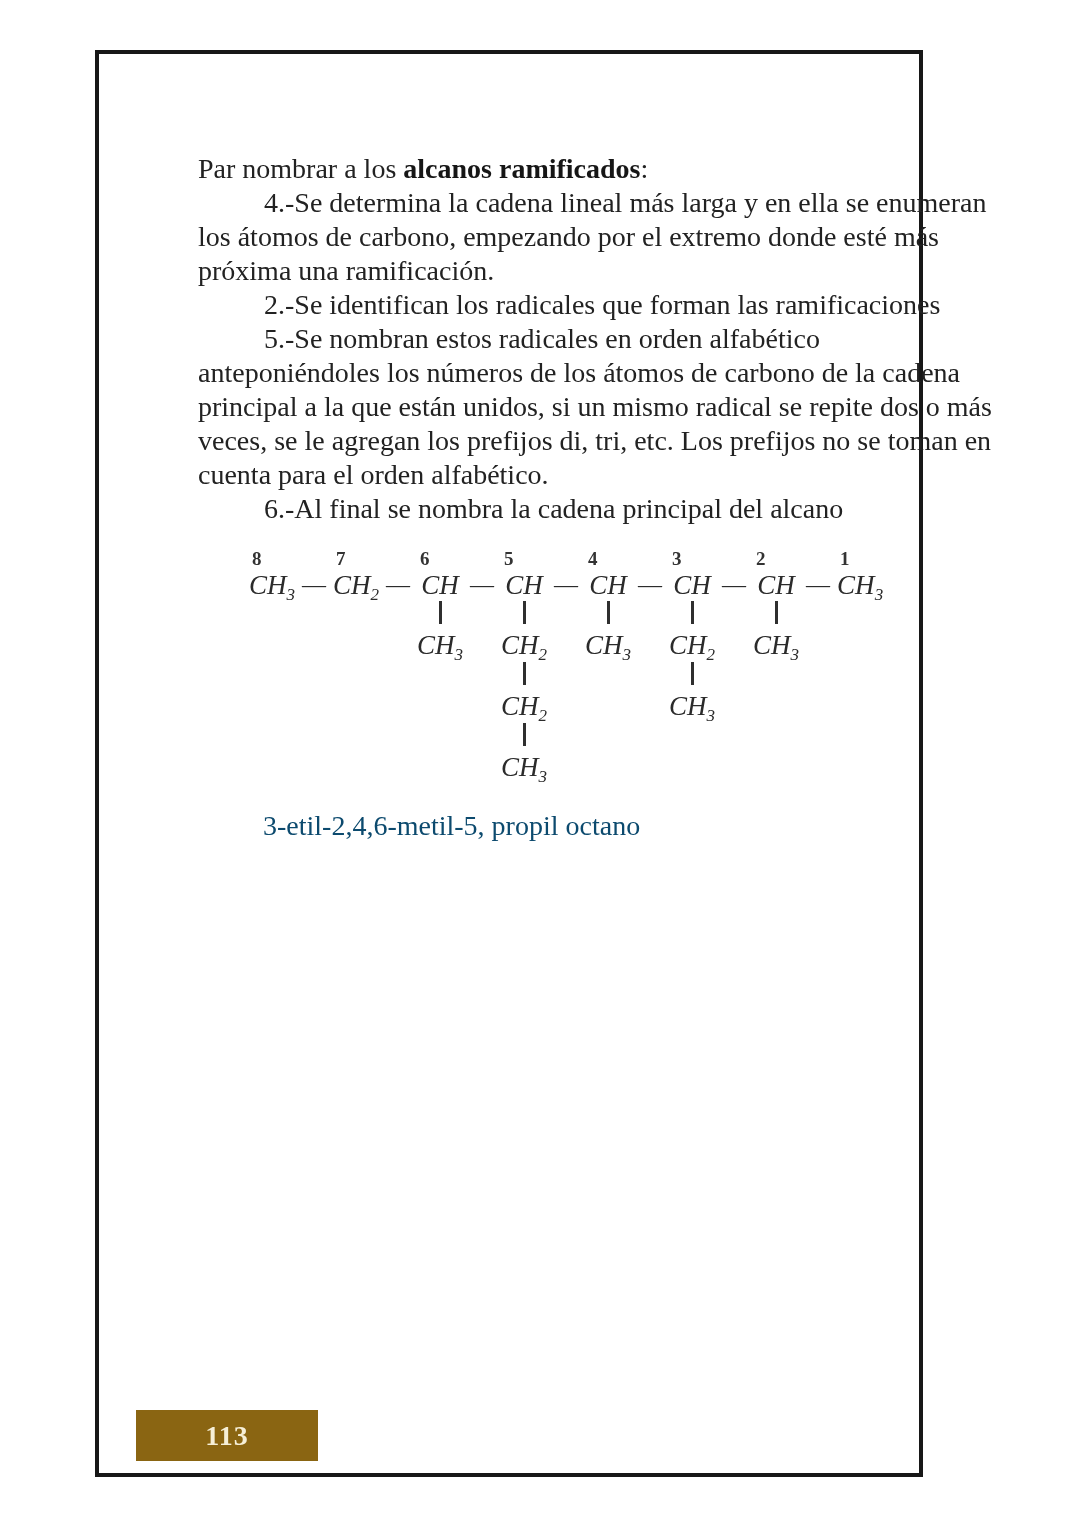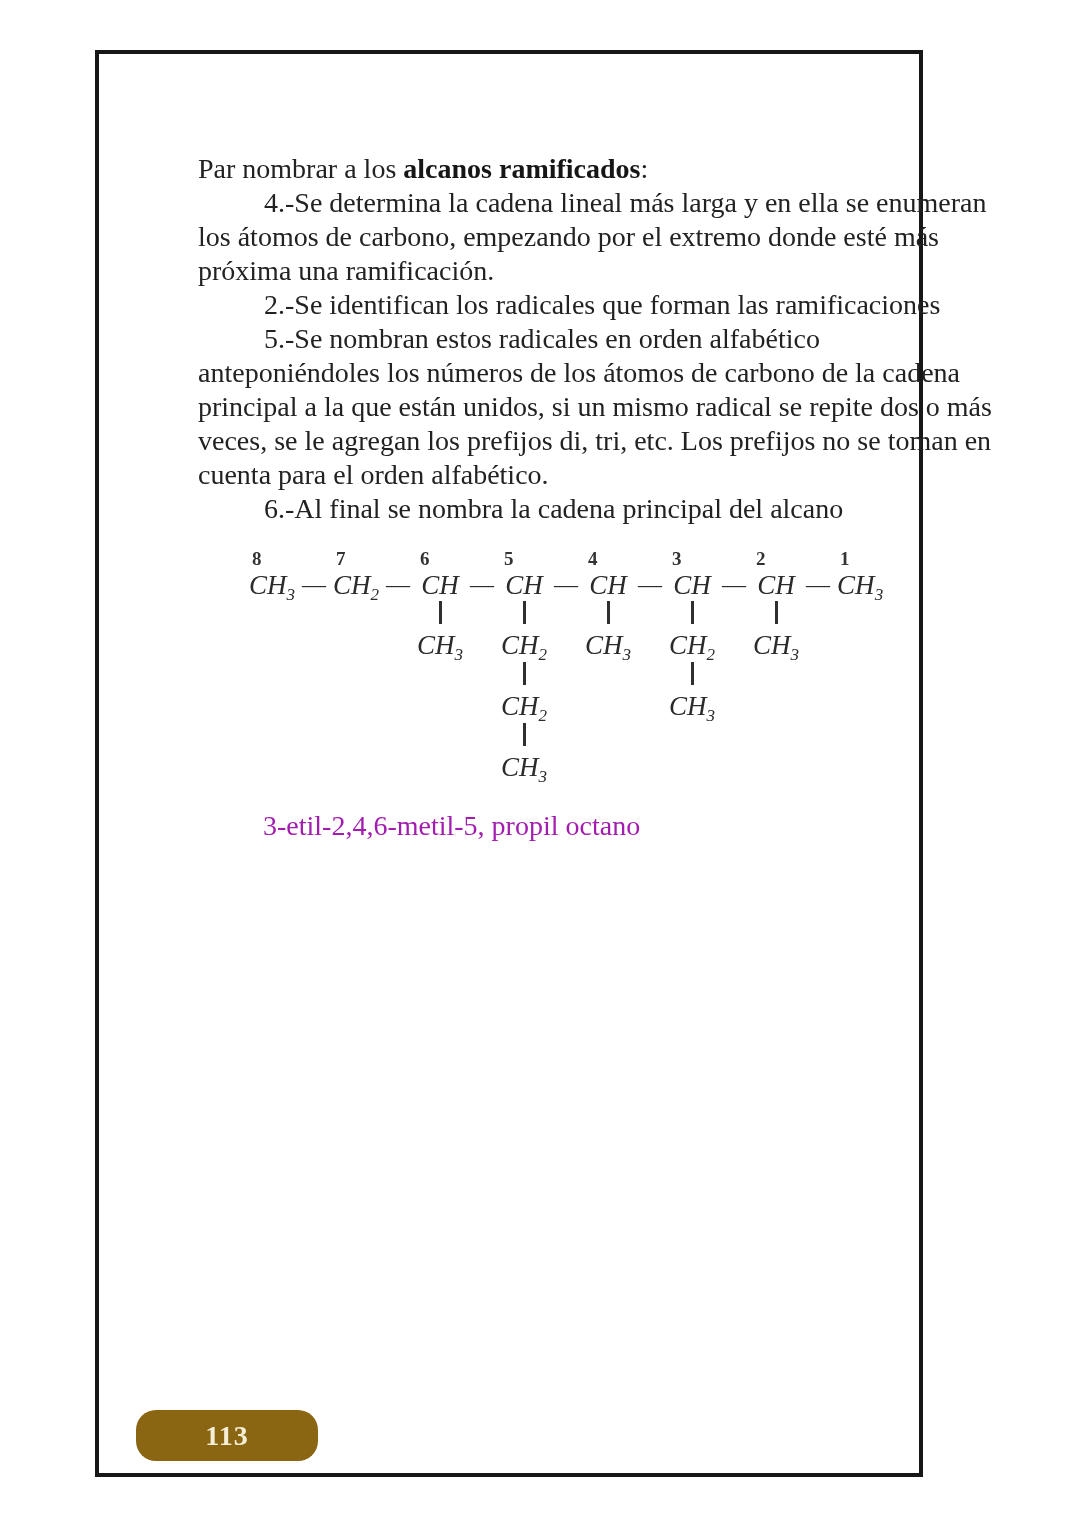--- a/index.html
+++ b/index.html
@@ -30,25 +30,25 @@
     font-size:27px;line-height:30px;height:33px;padding:0 2px;white-space:nowrap;font-style:italic;
   }
   .molecule sub{font-size:17px;line-height:0;}
   .molecule td.dash{min-width:34px;font-size:24px;color:#2b2b2b;}
   .molecule tr.bondrow td{height:27px;}
   .molecule .vbond{display:inline-block;width:3px;height:23px;background:#2f2f2f;}
   .molecule tr.subrow td{height:34px;}
 
   .caption{
     position:absolute;left:164px;top:756px;
-    font-size:28px;color:#a21caf;white-space:nowrap;
+    font-size:28px;color:#0c4a6e;white-space:nowrap;
   }
   .badge{
     position:absolute;left:37px;top:1356px;width:182px;height:51px;
-    background:#8a6512;display:flex;align-items:center;justify-content:center;border-radius:20px;
+    background:#8a6512;display:flex;align-items:center;justify-content:center;
   }
   .badge span{
     color:#f6efd7;font-size:28px;font-weight:bold;letter-spacing:1px;
   }
 </style>
 </head>
 <body>
 
 <div class="frame">
 

